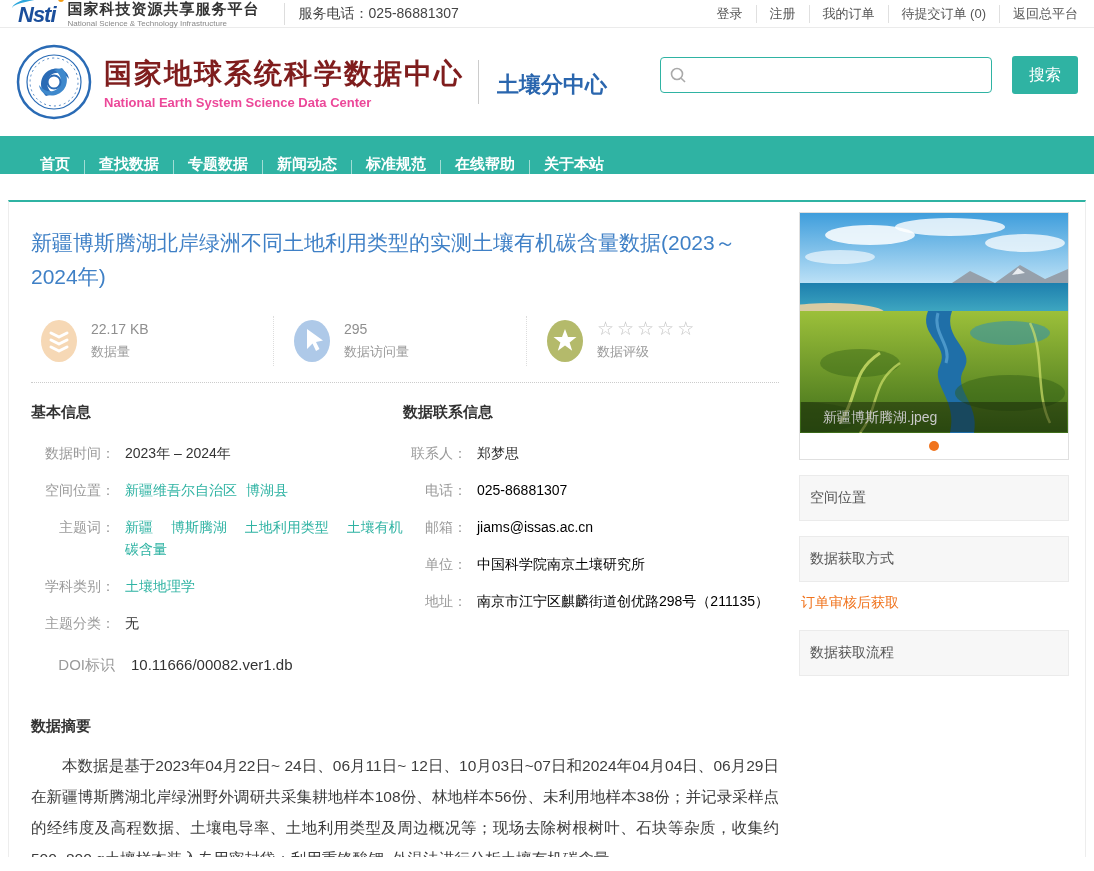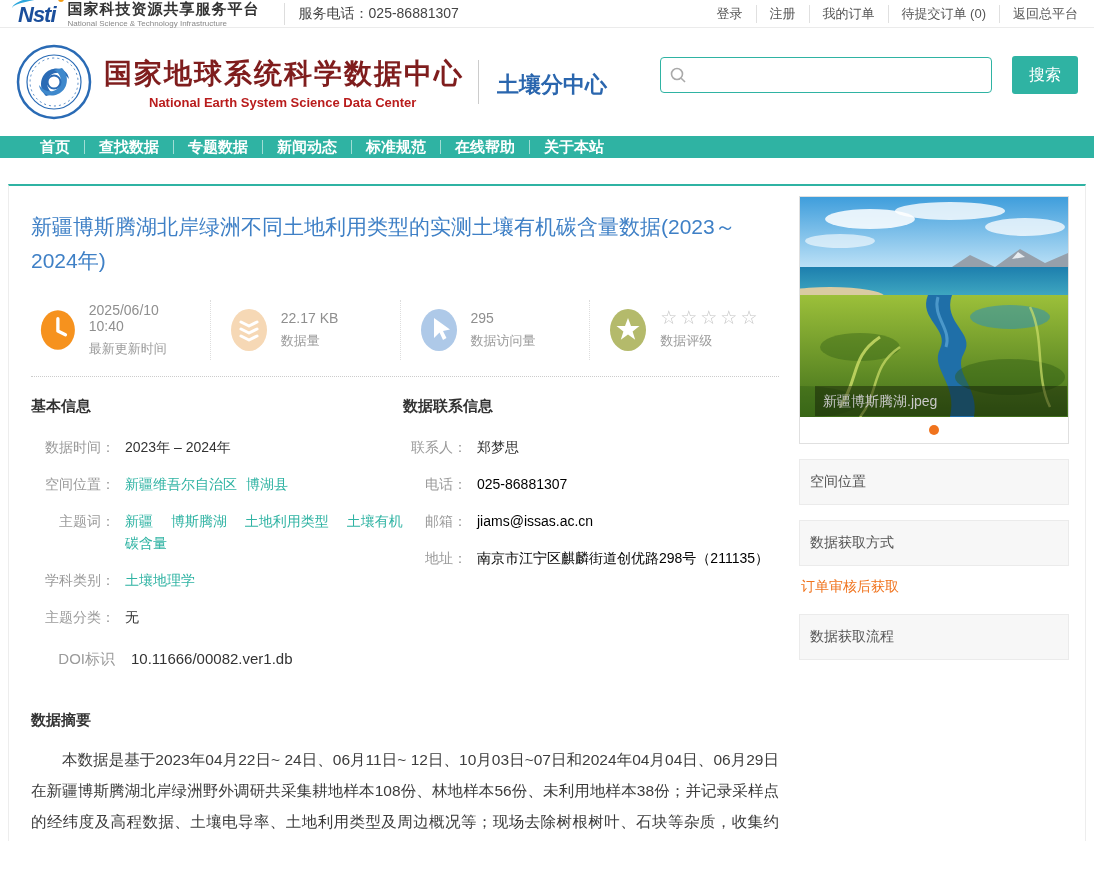--- a/index.html
+++ b/index.html
@@ -23,34 +23,34 @@
   .service-phone { font-size:14px; color:#444; }
   .topbar-links { margin-left:auto; display:flex; align-items:center; font-size:13px; color:#555; }
   .topbar-links span.tlink { padding:0 13px; cursor:pointer; border-right:1px solid #e0e0e0; }
   .topbar-links span.tlink:last-child { border-right:none; padding-right:0; }
 
   
   .siteheader { height:108px; display:flex; align-items:center; padding:0 16px; }
   .center-logo { width:76px; height:76px; flex-shrink:0; }
   .site-names { margin-left:12px; }
   .site-cn { font-size:28px; font-weight:bold; color:#7f1d1d; letter-spacing:2px; }
-  .site-en { font-size:13px; font-weight:bold; color:#b91c1c; margin-top:2px;margin-left:45px; }
+  .site-en { font-size:13px; font-weight:bold; color:#ec4899; margin-top:2px; }
   .header-vsep { width:1px; height:44px; background:#ccc; margin:0 18px 0 14px; }
   .subcenter { font-size:22px; font-weight:bold; color:#2a66ae; margin-top:6px; }
   .search-zone { margin-left:auto; display:flex; align-items:center; margin-top:-14px; }
   .search-wrap { position:relative; }
   .search-input { width:332px; height:36px; border:1px solid #2fb3a3; border-radius:4px;
     padding:0 10px 0 32px; font-size:14px; color:#333; outline:none; }
   .search-glyph { position:absolute; left:9px; top:9px; }
   .search-btn { margin-left:20px; width:66px; height:38px; background:#2fb3a3; color:#fff;
     border:none; border-radius:3px; font-size:16px; cursor:pointer;
     font-family:"Liberation Sans","DejaVu Sans",sans-serif; }
 
   
-  .mainnav { height:22px; background:#2fb3a3; display:flex; align-items:center; padding:0 26px; }
+  .mainnav { height:38px; background:#2fb3a3; display:flex; align-items:flex-end; padding:0 26px; }
   .nav-item { color:#fff; font-size:15px; font-weight:bold; padding:0 14px; cursor:pointer; white-space:nowrap; }
   .nav-sep { width:1px; height:14px; background:rgba(255,255,255,.55); }
 
   
   .container { margin:26px 8px 0 8px; border-top:2px solid #2fb3a3;
     border-left:1px solid #ededed; border-right:1px solid #ededed;
     background:#fff; display:flex; padding:10px 16px 0 22px; height:657px; overflow:hidden; }
   .left-col { flex:1; padding-right:20px; }
   .right-col { width:270px; flex-shrink:0; }
 
@@ -84,21 +84,21 @@
   .doi-value { color:#333; margin-left:6px; }
 
   .abstract-heading { font-size:15px; font-weight:bold; color:#333; margin-top:26px; }
   .abstract-text { margin-top:14px; font-size:15.5px; color:#3c3c3c; line-height:31px;
     text-indent:2em; text-align:justify; }
 
   
   .carousel { border:1px solid #e0e0e0; background:#fff; position:relative; }
   .carousel-photo { display:block; width:268px; height:220px; }
   .carousel-caption { position:absolute; left:1px; right:1px; bottom:27px; height:30px;
-    background:rgba(15,25,5,.45); color:#c9c9c9; font-size:14px; line-height:30px; padding-left:8px;margin-left:14px; }
+    background:rgba(15,25,5,.45); color:#c9c9c9; font-size:14px; line-height:30px; padding-left:22px; }
   .carousel-dots { height:26px; display:flex; align-items:center; justify-content:center; }
   .dot { width:10px; height:10px; border-radius:50%; background:#f0731d; cursor:pointer; }
 
   .panel-header { margin-top:15px; background:#f7f7f7; border:1px solid #ebebeb;
     padding:13px 10px; font-size:14px; color:#555; }
   .map-box { margin-top:5px; border:1px solid #e0e0e0; height:236px;
     display:flex; align-items:center; justify-content:center; }
   .map-loading { font-size:15px; color:#666; }
   .access-content { padding:12px 2px; font-size:14px; color:#f0731d; cursor:pointer; }
 </style>
@@ -173,30 +173,20 @@
 
 <div class="container">
 
   <div class="left-col">
     <h1 class="dataset-title">新疆博斯腾湖北岸绿洲不同土地利用类型的实测土壤有机碳含量数据(2023～2024年)</h1>
 
 
     <div class="stats-row">
       <div class="stat-item">
         <svg width="40" height="46" viewBox="0 0 40 46">
-          <ellipse cx="20" cy="23" rx="18" ry="21" fill="#f6921e"></ellipse>
-          <path d="M20,11 L20,24 L28,28" fill="none" stroke="#fff" stroke-width="3.5" stroke-linecap="round" stroke-linejoin="round"></path>
-        </svg>
-        <div class="stat-texts">
-          <span class="stat-value">2025/06/10 10:40</span>
-          <span class="stat-label">最新更新时间</span>
-        </div>
-      </div>
-      <div class="stat-item">
-        <svg width="40" height="46" viewBox="0 0 40 46">
           <ellipse cx="20" cy="23" rx="18" ry="21" fill="#f6d8b5"></ellipse>
           <path d="M12,15 L20,19 L28,15" fill="none" stroke="#fff" stroke-width="3" stroke-linecap="round" stroke-linejoin="round"></path>
           <path d="M12,22 L20,26 L28,22" fill="none" stroke="#fff" stroke-width="3" stroke-linecap="round" stroke-linejoin="round"></path>
           <path d="M12,29 L20,33 L28,29" fill="none" stroke="#fff" stroke-width="3" stroke-linecap="round" stroke-linejoin="round"></path>
         </svg>
         <div class="stat-texts">
           <span class="stat-value">22.17 KB</span>
           <span class="stat-label">数据量</span>
         </div>
       </div>
@@ -266,20 +256,24 @@
           <span class="info-label-r">联系人：</span>
           <span class="info-value">郑梦思</span>
         </div>
         <div class="info-row">
           <span class="info-label-r">电话：</span>
           <span class="info-value-dim">025-86881307</span>
         </div>
         <div class="info-row">
           <span class="info-label-r">邮箱：</span>
           <span class="info-value-dim">jiams@issas.ac.cn</span>
+        </div>
+        <div class="info-row">
+          <span class="info-label-r">单位：</span>
+          <span class="info-value-dim">中国科学院南京土壤研究所</span>
         </div>
         <div class="info-row">
           <span class="info-label-r">地址：</span>
           <span class="info-value-dim" style="max-width:300px">南京市江宁区麒麟街道创优路298号（211135）</span>
         </div>
       </div>
     </div>
 
     <div class="abstract-heading">数据摘要</div>
     <p class="abstract-text">本数据是基于2023年04月22日~ 24日、06月11日~ 12日、10月03日~07日和2024年04月04日、06月29日在新疆博斯腾湖北岸绿洲野外调研共采集耕地样本108份、林地样本56份、未利用地样本38份；并记录采样点的经纬度及高程数据、土壤电导率、土地利用类型及周边概况等；现场去除树根树叶、石块等杂质，收集约500~800 g土壤样本装入专用密封袋；利用重铬酸钾–外温法进行分析土壤有机碳含量。</p>

